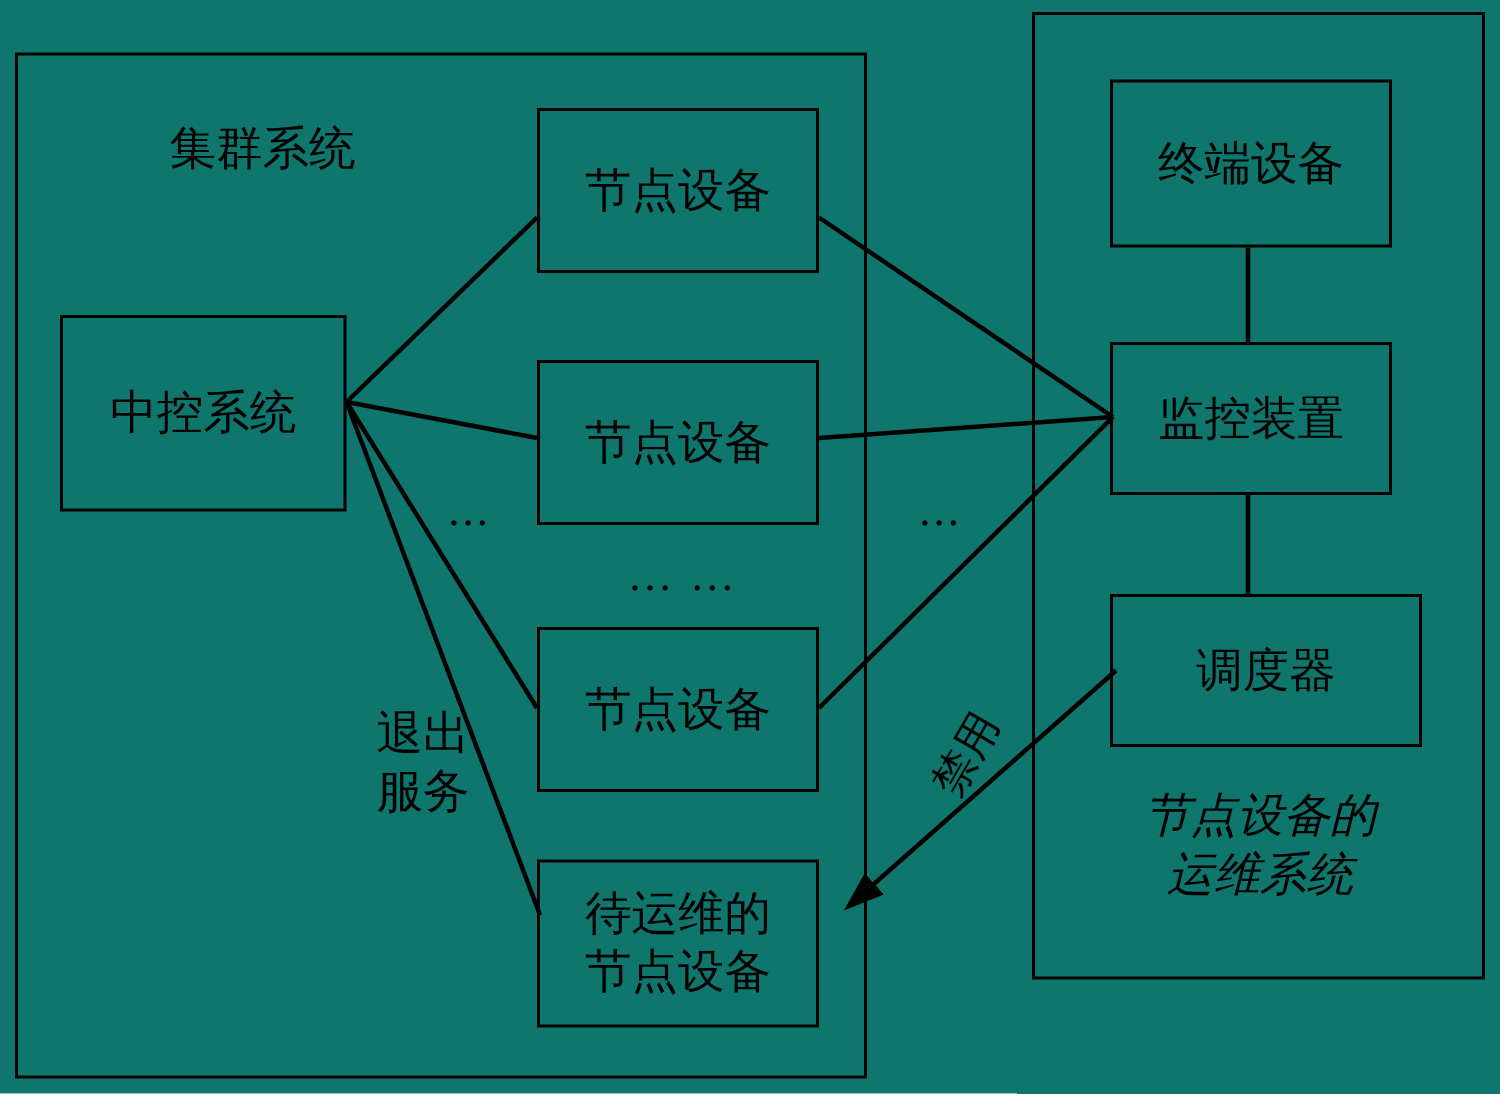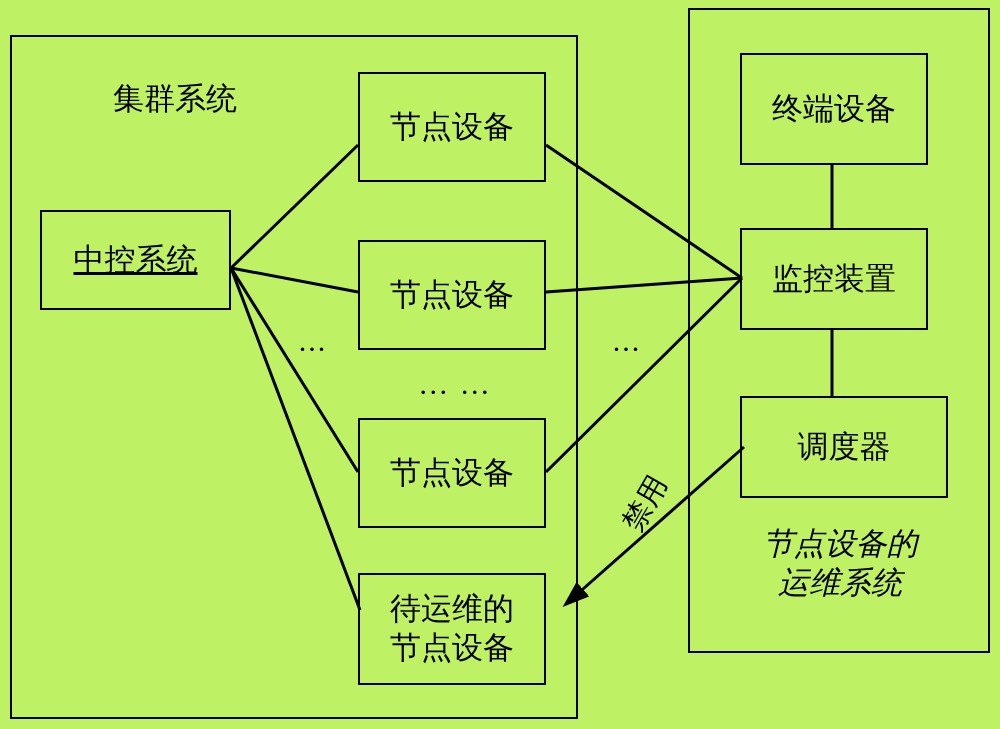--- a/index.html
+++ b/index.html
@@ -7,21 +7,21 @@
     padding: 0;
     background: #ffffff;
   }
   body {
     font-family: "Liberation Sans", sans-serif;
   }
   #canvas {
     position: relative;
     width: 1000px;
     height: 729px;
-    background: #bef264;
+    background: #0f766e;
     overflow: hidden;
   }
   .svg-layer {
     position: absolute;
     left: 0;
     top: 0;
     width: 1000px;
     height: 729px;
   }
   .box {
@@ -98,37 +98,39 @@
     <line x1="744" y1="447" x2="566" y2="604" stroke="#000" stroke-width="3" marker-end="url(#arrowhead)"></line>
   </svg>
 
   <div class="box outer-container" style="left:10px; top:35px; width:568px; height:684px;"></div>
   <div class="label-free title-label" style="left:85px; top:80px; width:180px;">集群系统</div>
 
   <div class="box outer-container" style="left:688px; top:8px; width:302px; height:645px;"></div>
   <div class="label-free title-label" style="left:740px; top:525px; width:200px;font-style:italic;">节点设备的
 运维系统</div>
 
-  <div class="box node-box" style="left:40px; top:210px; width:191px; height:100px;text-decoration:underline;">中控系统</div>
+  <div class="box node-box" style="left:40px; top:210px; width:191px; height:131px;">中控系统</div>
 
   <div class="box node-box" style="left:358px; top:72px; width:188px; height:110px;">节点设备</div>
 
   <div class="box node-box" style="left:358px; top:240px; width:188px; height:110px;">节点设备</div>
 
   <div class="box node-box" style="left:358px; top:418px; width:188px; height:110px;">节点设备</div>
 
   <div class="box node-box" style="left:358px; top:553px; width:188px; height:112px;margin-top:20px;">待运维的
 节点设备</div>
 
   <div class="box node-box" style="left:740px; top:228px; width:188px; height:102px;">监控装置</div>
 
   <div class="box node-box" style="left:740px; top:53px; width:188px; height:112px;">终端设备</div>
 
   <div class="box node-box" style="left:740px; top:396px; width:208px; height:102px;">调度器</div>
 
+  <div class="label-free title-label" style="left:222px; top:470px; width:120px;">退出
+服务</div>
 
   <div class="label-free rotated-label" style="left:600px; top:485px; width:90px;">禁用</div>
 
   <div class="label-free dots" style="left:288px; top:322px; width:50px;">...</div>
 
   <div class="label-free dots" style="left:405px; top:365px; width:100px;">… …</div>
 
   <div class="label-free dots" style="left:602px; top:322px; width:50px;">...</div>
 
 </div>

